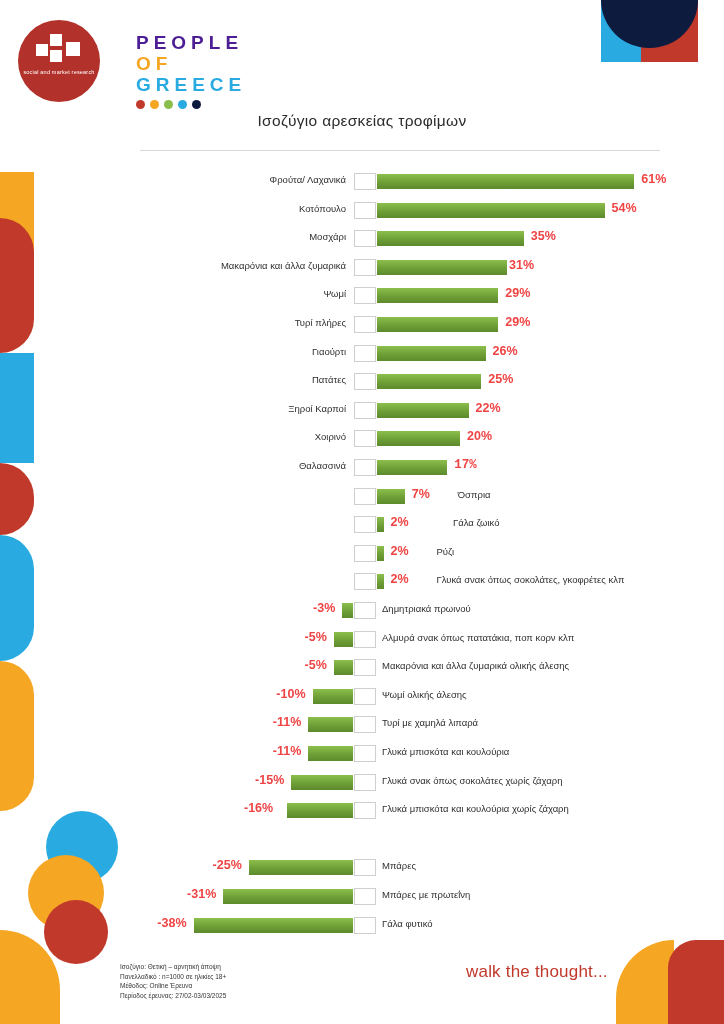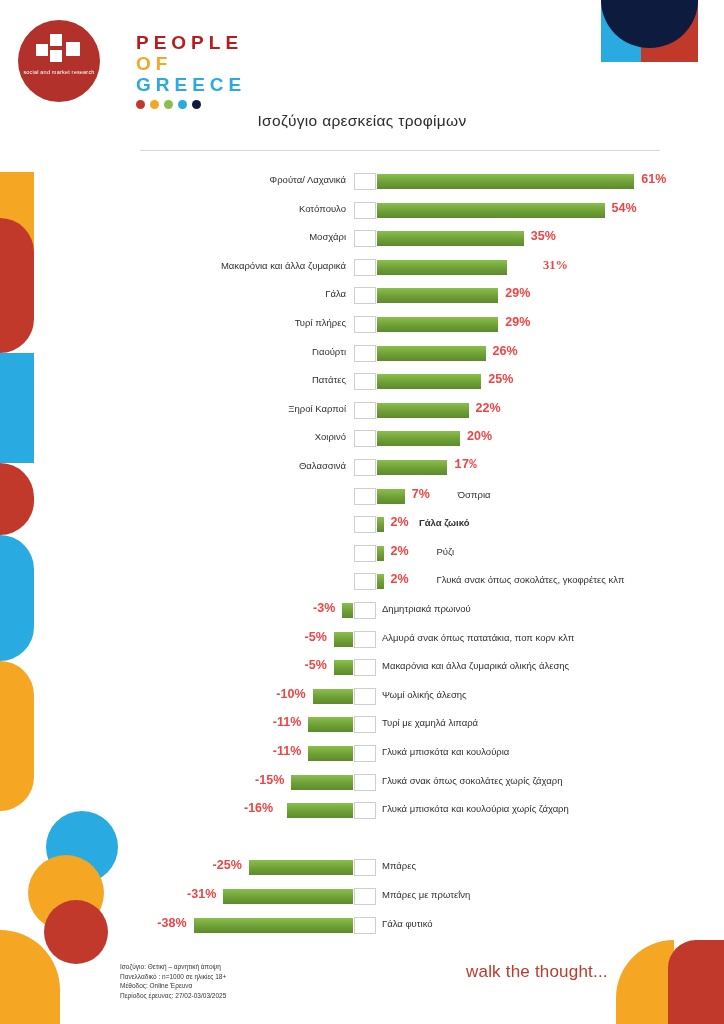--- a/index.html
+++ b/index.html
@@ -138,21 +138,21 @@
   <div class="logo-circle" style="background: rgb(178, 50, 43);">
     <div class="logo-mark">
       <i></i>
         <i></i>
         <i></i>
         <i></i>
     </div>
     <div class="logo-sub">social and market research</div>
   </div>
   <div class="logo-words">
-    <div style="color: #b91c1c;">PEOPLE</div>
+    <div style="color: #4c1d95;">PEOPLE</div>
     <div style="color: rgb(245, 166, 35);">OF</div>
     <div style="color: rgb(41, 171, 226);">GREECE</div>
   </div>
   <div class="logo-dots">
     <span style="background: rgb(192, 57, 43);"></span>
     <span style="background: rgb(245, 166, 35);"></span>
     <span style="background: rgb(139, 191, 76);"></span>
     <span style="background: rgb(41, 171, 226);"></span>
     <span style="background: rgb(13, 27, 62);"></span>
   </div>
@@ -176,28 +176,28 @@
     </div>
     <div class="row" style="top: 57.2px;">
       <div class="bar" style="left: 376px; width: 148.75px;"></div>
       <div class="stub" style="left: 354px;"></div>
       <div class="val" style="left: 530.75px;">35%</div>
       <div class="lbl left" style="right: 378px;">Μοσχάρι</div>
     </div>
     <div class="row" style="top: 85.8px;">
       <div class="bar" style="left: 376px; width: 131.75px;"></div>
       <div class="stub" style="left: 354px;"></div>
-      <div class="val" style="left: 543px; font-family: Liberation Serif, serif;">31%</div>
+      <div class="val" style="left: 509px;">31%</div>
       <div class="lbl left" style="right: 378px;">Μακαρόνια και άλλα ζυμαρικά</div>
     </div>
     <div class="row" style="top: 114.4px;">
       <div class="bar" style="left: 376px; width: 123.25px;"></div>
       <div class="stub" style="left: 354px;"></div>
       <div class="val" style="left: 505.25px;">29%</div>
-      <div class="lbl left" style="right: 378px;">Γάλα</div>
+      <div class="lbl left" style="right: 378px;">Ψωμί</div>
     </div>
     <div class="row" style="top: 143px;">
       <div class="bar" style="left: 376px; width: 123.25px;"></div>
       <div class="stub" style="left: 354px;"></div>
       <div class="val" style="left: 505.25px;">29%</div>
       <div class="lbl left" style="right: 378px;">Τυρί πλήρες</div>
     </div>
     <div class="row" style="top: 171.6px;">
       <div class="bar" style="left: 376px; width: 110.5px;"></div>
       <div class="stub" style="left: 354px;"></div>
@@ -231,21 +231,21 @@
     <div class="row" style="top: 314.6px;">
       <div class="bar" style="left: 376px; width: 29.75px;"></div>
       <div class="stub" style="left: 354px;"></div>
       <div class="val" style="left: 411.75px;">7%</div>
       <div class="lbl right" style="left: 457.75px;">Όσπρια</div>
     </div>
     <div class="row" style="top: 343.2px;">
       <div class="bar" style="left: 376px; width: 8.5px;"></div>
       <div class="stub" style="left: 354px;"></div>
       <div class="val" style="left: 390.5px;">2%</div>
-      <div class="lbl right" style="left: 419px; font-weight: bold;">Γάλα ζωικό</div>
+      <div class="lbl right" style="left: 453px;">Γάλα ζωικό</div>
     </div>
     <div class="row" style="top: 371.8px;">
       <div class="bar" style="left: 376px; width: 8.5px;"></div>
       <div class="stub" style="left: 354px;"></div>
       <div class="val" style="left: 390.5px;">2%</div>
       <div class="lbl right" style="left: 436.5px;">Ρύζι</div>
     </div>
     <div class="row" style="top: 400.4px;">
       <div class="bar" style="left: 376px; width: 8.5px;"></div>
       <div class="stub" style="left: 354px;"></div>

